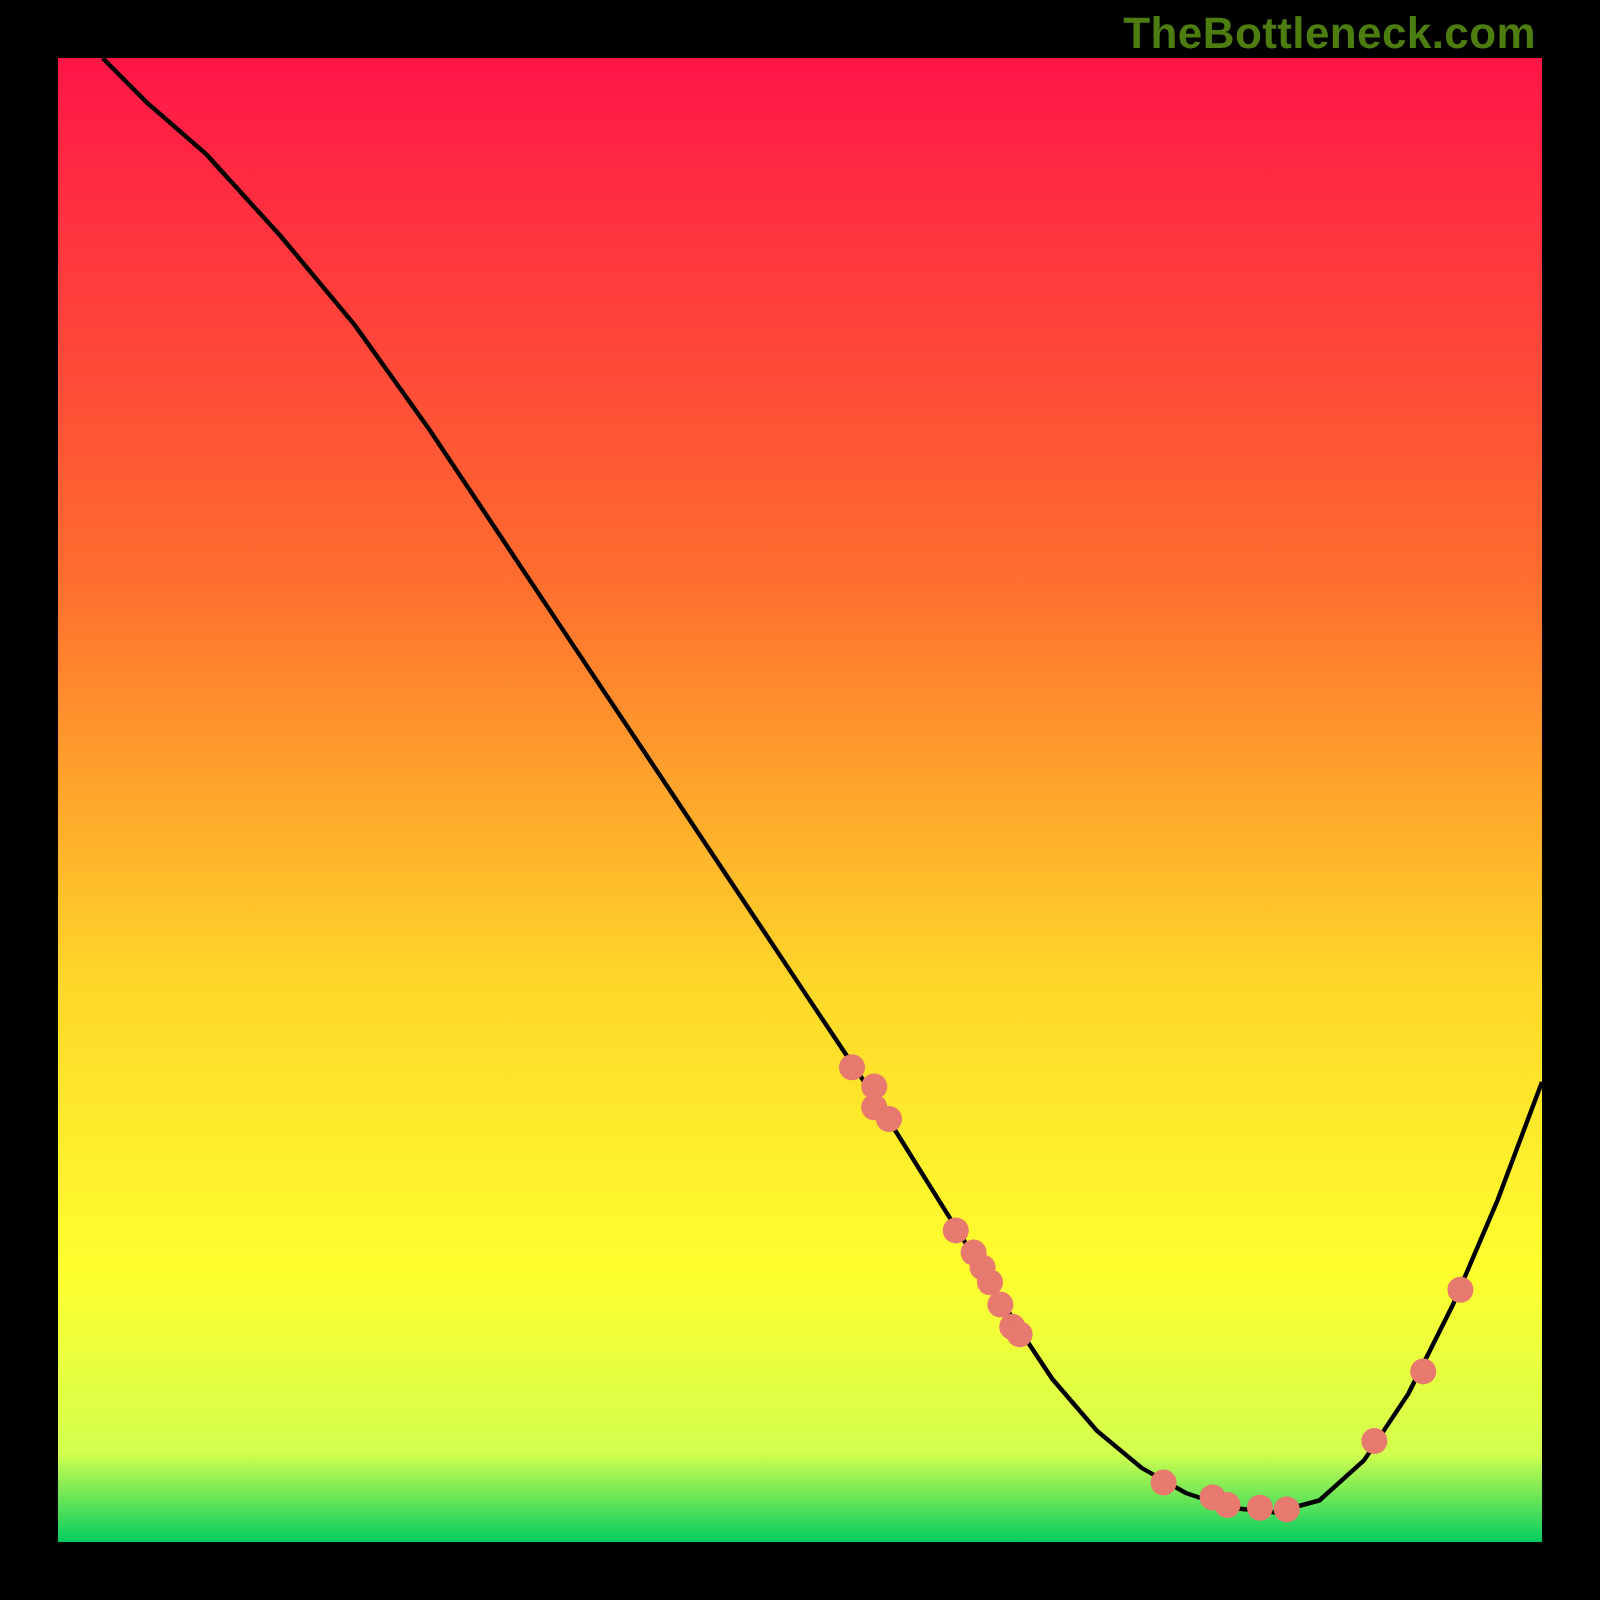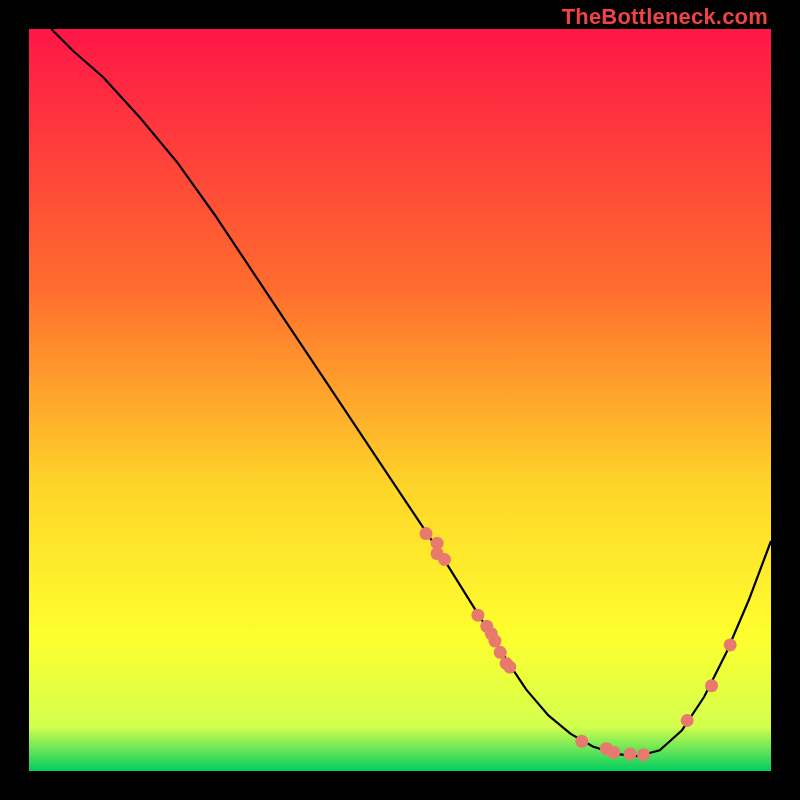--- a/index.html
+++ b/index.html
@@ -17,21 +17,21 @@
     width: 742px;
     height: 742px;
   }
   .watermark {
     position: absolute;
     top: 4px;
     right: 32px;
     font-family: Arial, Helvetica, sans-serif;
     font-size: 22px;
     font-weight: bold;
-    color: #ef4444;
+    color: #4d7c0f;
     letter-spacing: 0.2px;
   }
   svg {
     position: absolute;
     left: 0;
     top: 0;
     width: 742px;
     height: 742px;
     display: block;
   }

